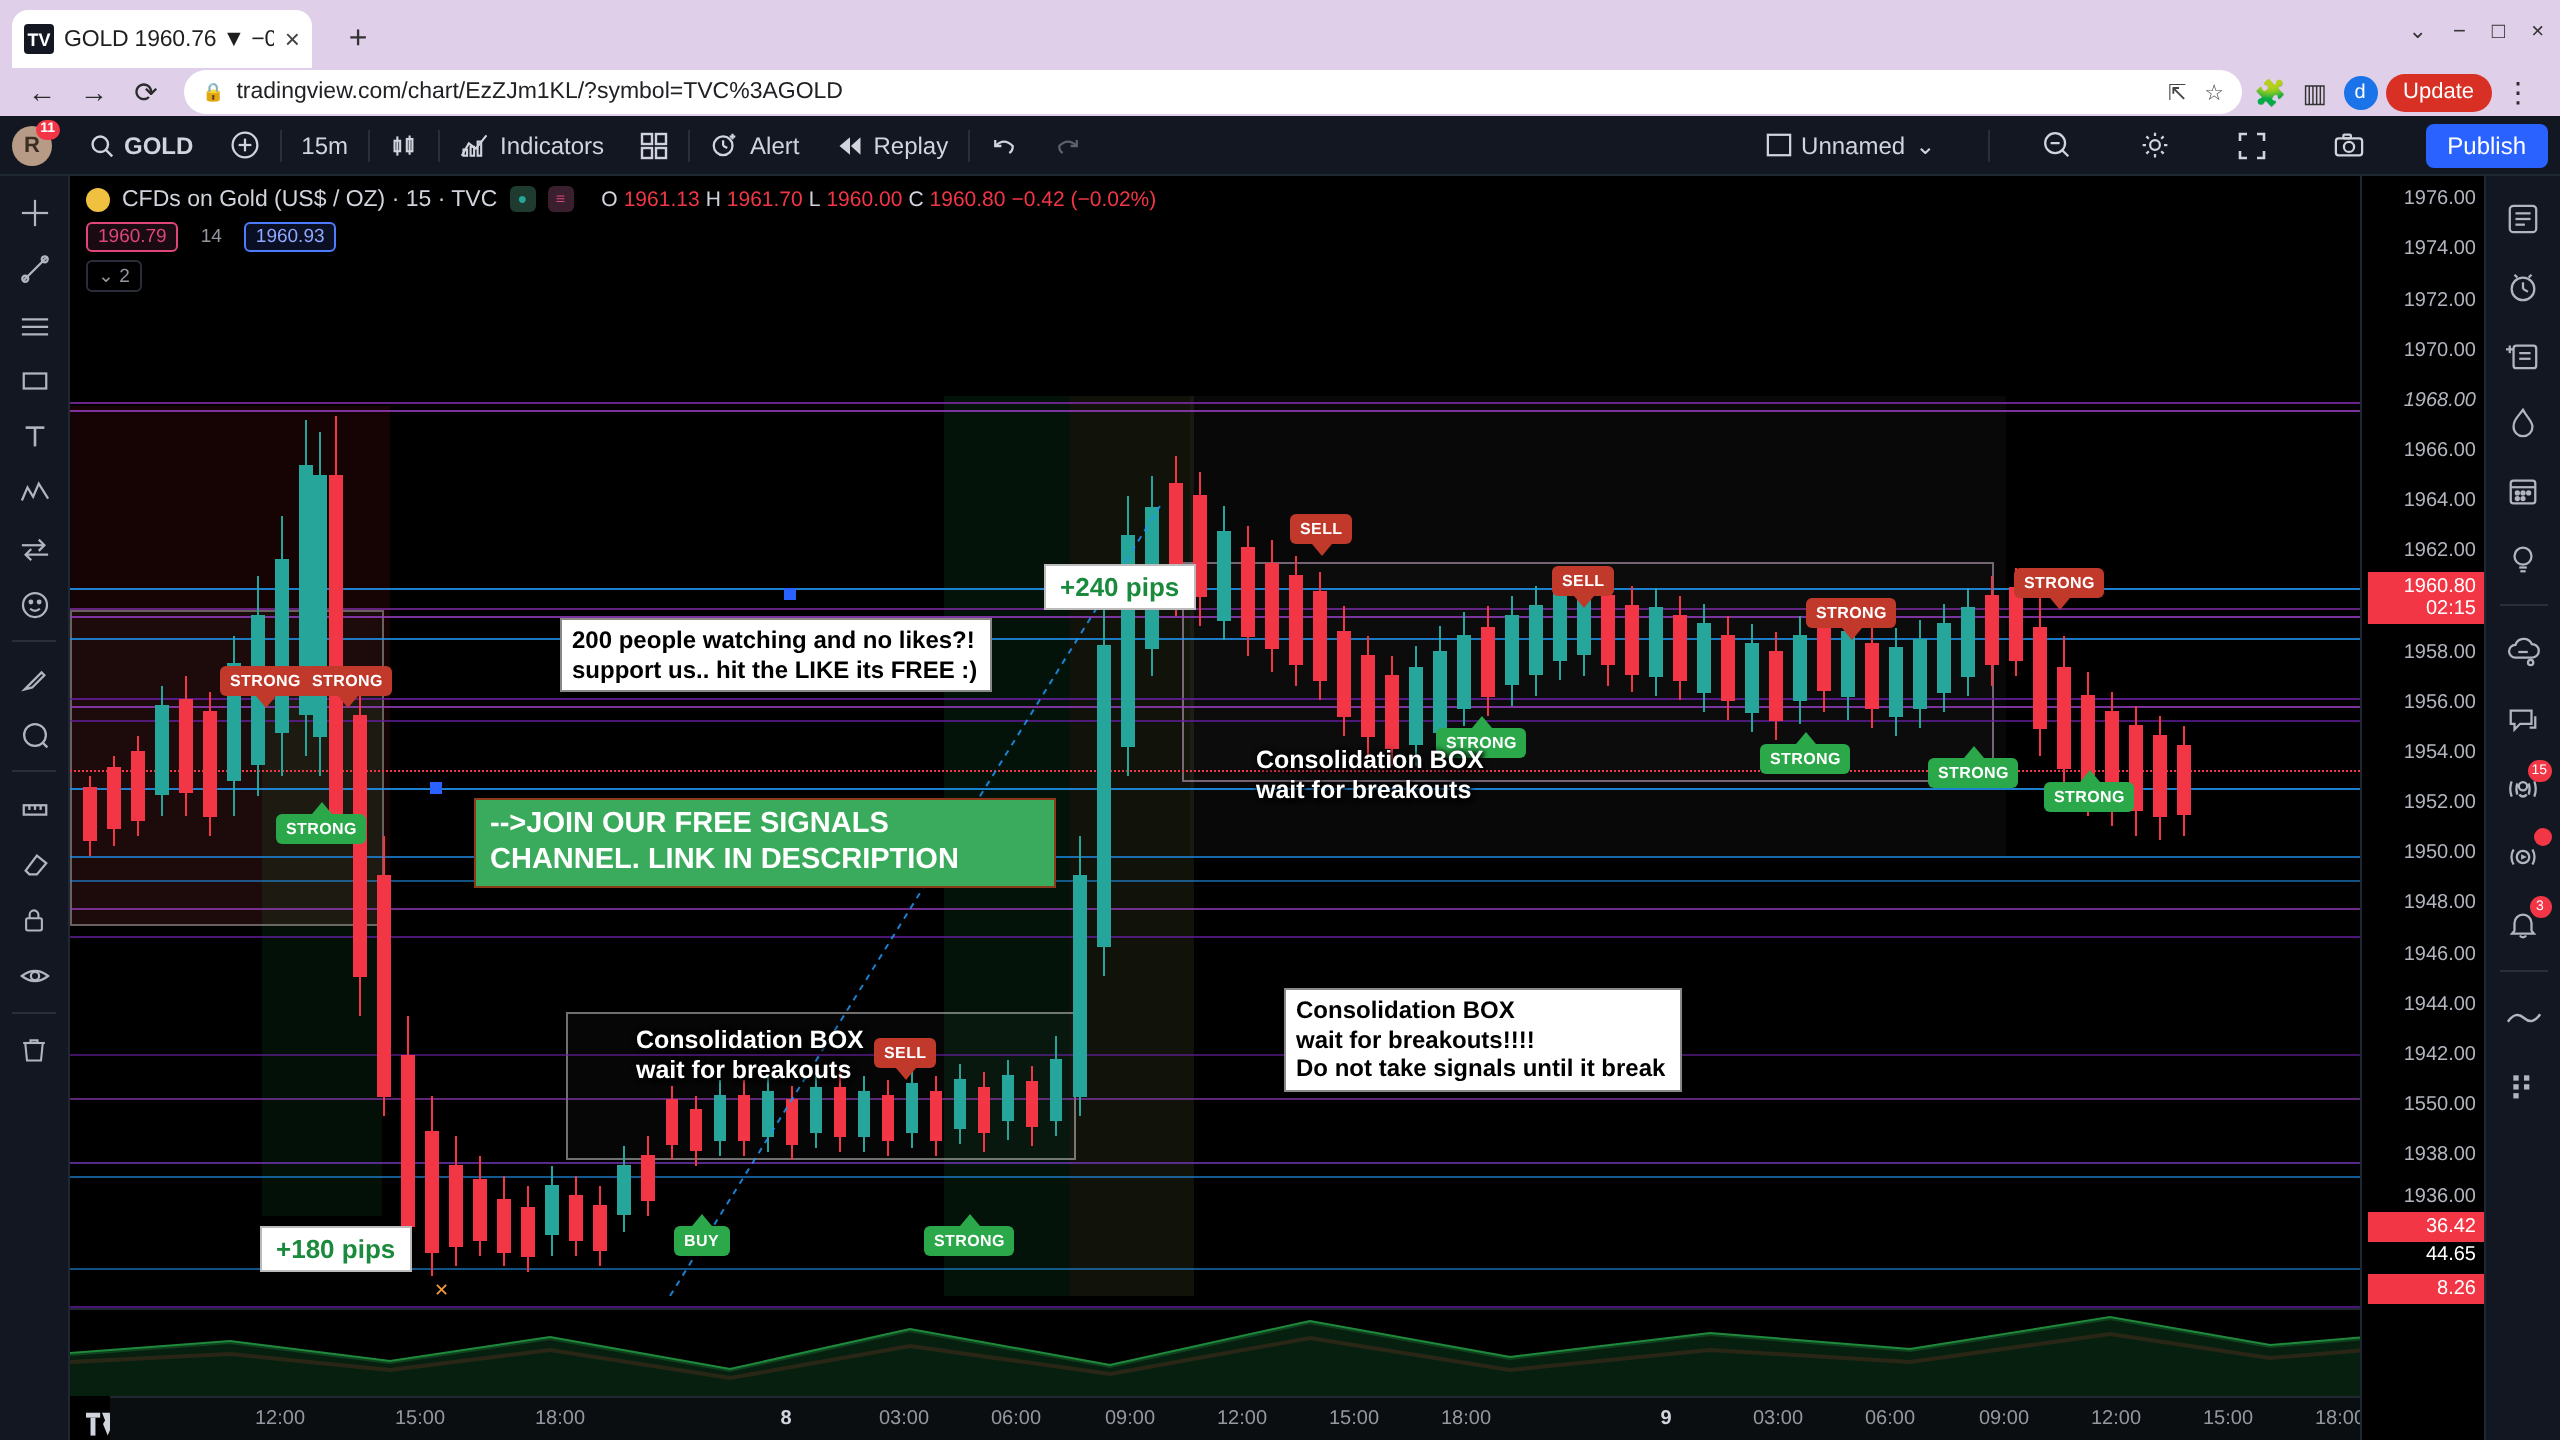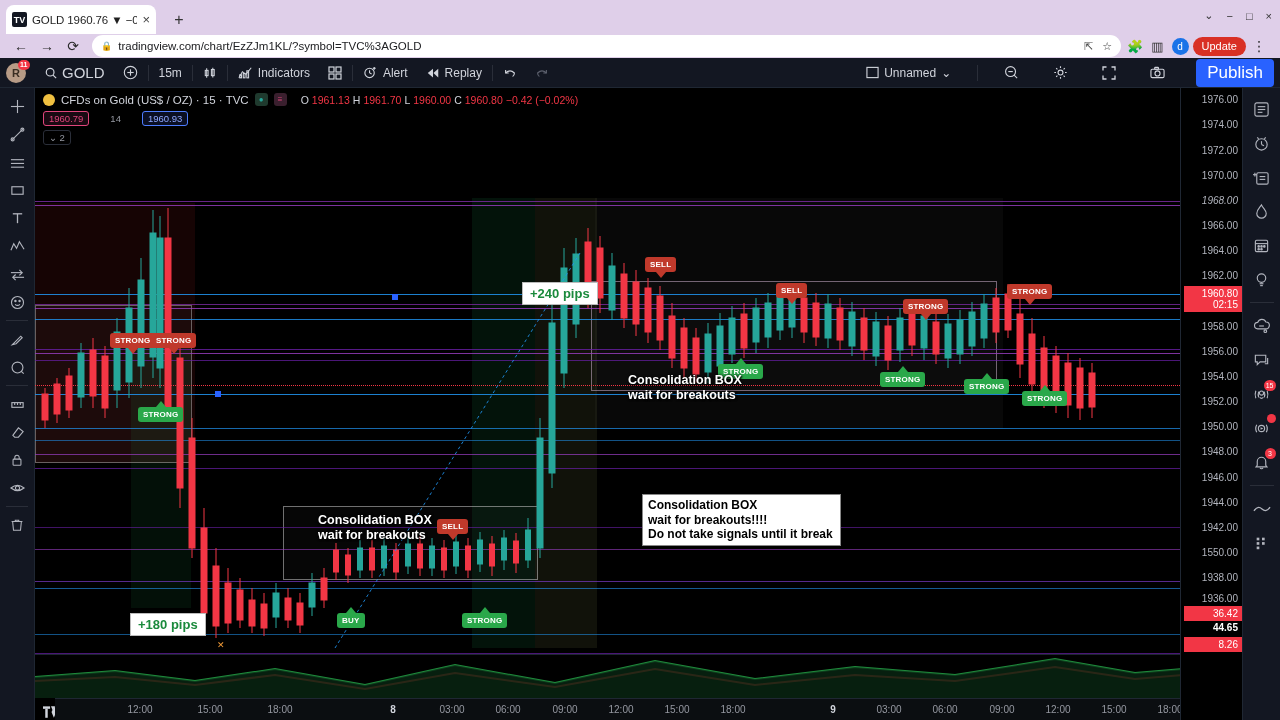--- a/index.html
+++ b/index.html
@@ -62,25 +62,25 @@
     display: flex; align-items: center; justify-content: center; position: relative; margin-right:10px;
   }
   .tv-avatar .badge {
     position: absolute; top: -3px; right: -4px; background: #f23645; color: #fff;
     font-size: 7px; border-radius: 7px; padding: 0 2.5px; line-height: 10px; height:10px;
   }
   .tb-item {
     display: flex; align-items: center; gap: 5px; color: #d1d4dc; font-size: 12px;
     padding: 0 9px; height: 24px; border-radius: 4px;
   }
-  .tb-item.bold { font-weight: normal; font-size: 15px; text-align: right; }
+  .tb-item.bold { font-weight: bold; font-size: 12px; text-align: right; }
   .tb-sep { width: 1px; height: 16px; background: #2a2e39; margin: 0 1px; }
   .tb-right { margin-left: auto; display: flex; align-items: center; gap: 16px; }
   .publish-btn {
-    background: #2962ff; color: #fff; font-size: 17px; border-radius: 4px;
+    background: #2962ff; color: #fff; font-size: 12px; border-radius: 4px;
     padding: 4px 11px; margin-left: 6px;
   }
   .ico { display:inline-flex; align-items:center; justify-content:center; }
 
   
   .main { display: flex; height: 632px; background: #000; }
 
   
   .left-bar {
     width: 35px; background: #131722; border-right: 1px solid #1f2733;
@@ -116,21 +116,21 @@
   }
   .rt-sep { width:24px; height:1px; background:#2a2e39; margin:4px 0;}
 
   
   .legend { position: absolute; left: 8px; top: 5px; font-size: 11.5px; color: #d1d4dc; z-index: 20; }
   .legend-row1 { display: flex; align-items: center; gap: 6px; }
   .gold-dot { width: 12px; height: 12px; border-radius: 50%; background: #f0c040; }
   .legend-badge { width:13px;height:13px;border-radius:3px;display:inline-flex;align-items:center;justify-content:center;font-size:8px;}
   .ohlc { color: #f23645; font-size: 10.5px; display:flex; gap:3px; align-items:center;}
   .ohlc b { color: #d1d4dc; font-weight: normal; }
-  .legend-row2 { display: flex; align-items: center; gap: 21px; margin-top: 5px; font-size:9.5px;}
+  .legend-row2 { display: flex; align-items: center; gap: 11px; margin-top: 5px; font-size:9.5px;}
   .pill { border-radius: 3px; padding: 1px 5px; }
   .pill.pink { border: 1px solid #e0457b; color: #e0457b; background: #1a0a12; }
   .pill.blue { border: 1px solid #4d7cfe; color: #8fa8ff; background: #0a0f23; }
   .legend-row3 { margin-top: 4px; font-size: 9.5px; color: #9598a1; border:1px solid #2a2e39;
      display:inline-block; padding:1px 5px; border-radius:3px;}
 
   .note {
     position: absolute; z-index: 30; font-weight: bold; line-height: 1.22;
     font-family: "Liberation Sans", sans-serif; white-space: pre-line;
   }
@@ -728,20 +728,24 @@
         </span>
       </div>
       <div class="legend-row2">
         <span class="pill pink">1960.79</span>
         <span style="color:#9598a1;">14</span>
         <span class="pill blue">1960.93</span>
       </div>
       <div class="legend-row3">⌄ 2</div>
     </div>
 
+    <div class="note white" style="left:245px; top:221px; width:216px;">200 people watching and no likes?!
+support us.. hit the LIKE its FREE :)</div>
+    <div class="note green" style="left:202px; top:311px; width:291px;">--&gt;JOIN OUR FREE SIGNALS
+CHANNEL. LINK IN DESCRIPTION</div>
     <div class="note plain" style="left:593px; top:285px; width:180px;">Consolidation BOX
 wait for breakouts</div>
     <div class="note plain" style="left:283px; top:425px; width:170px;">Consolidation BOX
 wait for breakouts</div>
     <div class="note white" style="left:607px; top:406px; width:199px;">Consolidation BOX
 wait for breakouts!!!!
 Do not take signals until it break</div>
 
     <div class="pipbox" style="left:487px; top:194px;">+240 pips</div>
     <div class="pipbox" style="left:95px; top:525px;">+180 pips</div>
@@ -820,21 +824,21 @@
     <div class="ptick" style="top:308px;">1952.00</div>
     <div class="ptick" style="top:333px;">1950.00</div>
     <div class="ptick" style="top:358px;">1948.00</div>
     <div class="ptick" style="top:384px;">1946.00</div>
     <div class="ptick" style="top:409px;">1944.00</div>
     <div class="ptick" style="top:434px;">1942.00</div>
     <div class="ptick" style="top:459px;">1550.00</div>
     <div class="ptick" style="top:484px;">1938.00</div>
     <div class="ptick" style="top:505px;">1936.00</div>
     <div class="plabel" style="top:518px; background:#f23645;">36.42</div>
-    <div class="ptick" style="top:534px; color:#fff; font-weight:bold;">44.65</div>
+    <div class="ptick" style="top:534px; color:#fff; font-weight:normal;">44.65</div>
     <div class="plabel" style="top:549px; background:#f23645;">8.26</div>
   </div>
 
   <div class="right-bar">
     <div class="rt-ico">
       <svg width="17" height="17" viewBox="0 0 18 18" fill="none" stroke="#b2b5be" stroke-width="1.2">
           <rect x="2" y="2" width="14" height="14" rx="2"></rect>
           <line x1="5" y1="6" x2="13" y2="6"></line>
           <line x1="5" y1="9" x2="13" y2="9"></line>
           <line x1="5" y1="12" x2="10" y2="12"></line>

